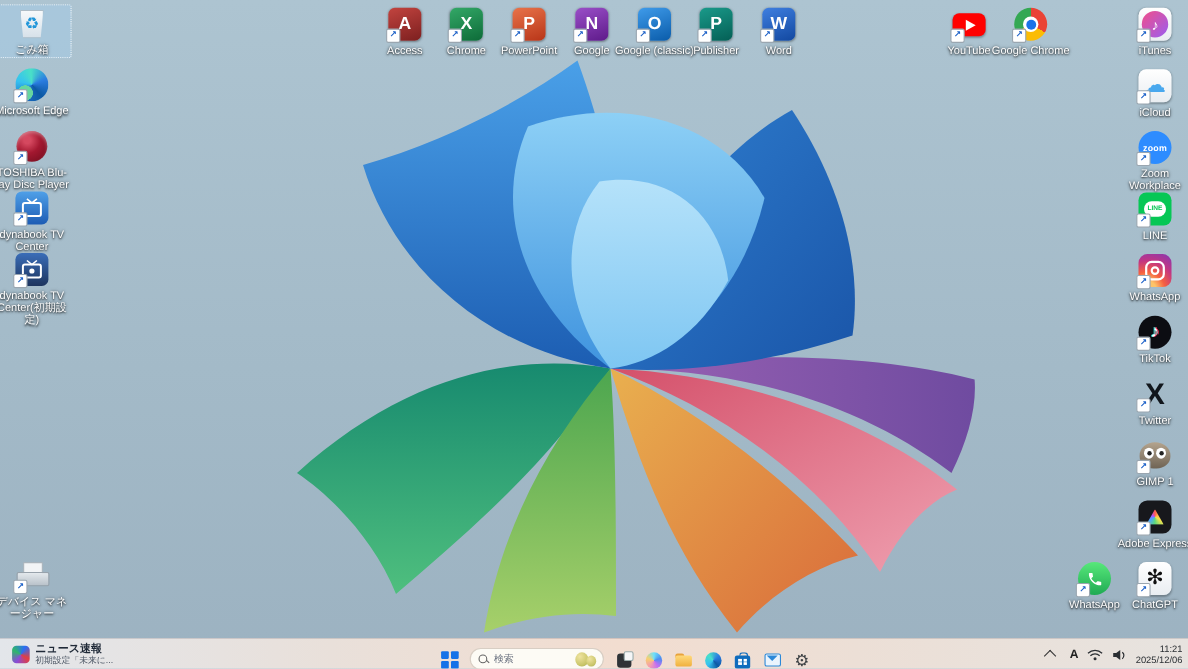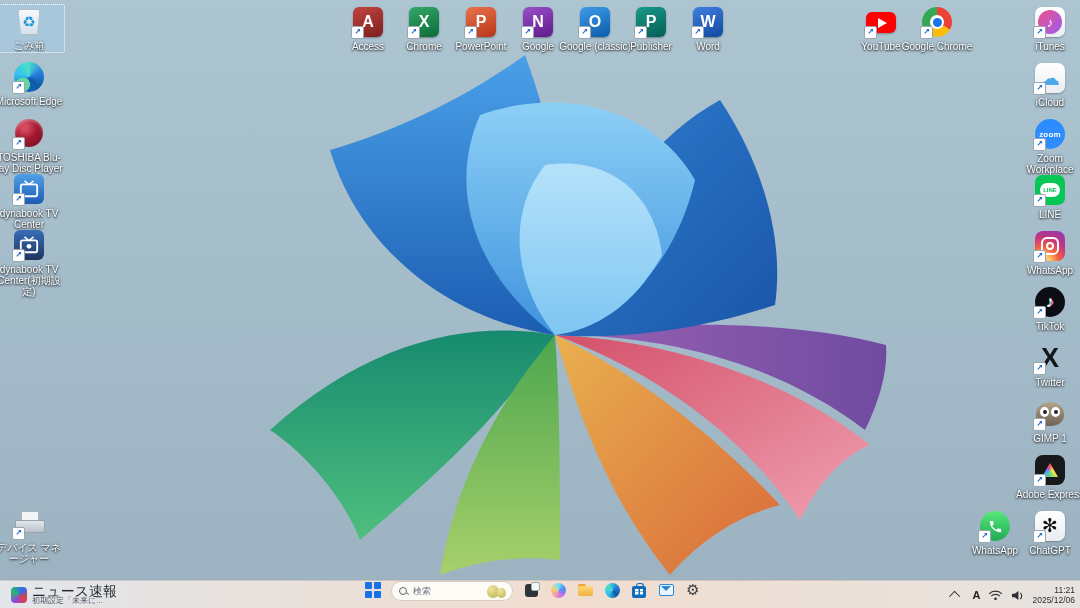--- a/index.html
+++ b/index.html
@@ -78,23 +78,23 @@
     border:1px solid #aebcc6;clip-path:polygon(2% 0,98% 0,86% 100%,14% 100%);}
   .rb-sym{position:relative;color:#2196d9;font-size:15px;line-height:15px;}
 
   
   .taskbar{position:absolute;left:0;bottom:0;width:1080px;height:28px;z-index:5;
     background:linear-gradient(90deg,#e3e6ea 0%,#e9e0da 28%,#f2ddd0 52%,#ecdfd6 72%,#e7e3df 100%);
     border-top:1px solid rgba(120,120,130,.25);box-sizing:border-box;}
   .tb-widgets{position:absolute;left:6px;top:2px;height:24px;display:flex;align-items:center;gap:5px;padding:0 5px;border-radius:4px;}
   .w-ico{width:16px;height:16px;border-radius:4px;background:conic-gradient(from 30deg,#2a6df5,#e23f3f,#8a4bd8,#2fb66a,#2a6df5);}
   .w-txt{display:flex;flex-direction:column;justify-content:center;}
-  .w1{font-size:14px;line-height:10px;color:#1f2937;font-weight:normal;}
+  .w1{font-size:10px;line-height:10px;color:#1f2937;font-weight:bold;}
   .w2{font-size:8px;line-height:9px;color:#4b5563;}
-  .tb-center{position:absolute;left:364px;top:0;height:28px;display:flex;align-items:flex-start;gap:9px;}
+  .tb-center{position:absolute;left:400px;top:0;height:28px;display:flex;align-items:flex-end;gap:9px;}
   .start{width:16px;height:16px;display:grid;grid-template-columns:7px 7px;grid-template-rows:7px 7px;gap:1.5px;padding:2px;border-radius:4px;}
   .start i{background:#1572e8;border-radius:1px;}
   .searchpill{width:122px;height:20px;border-radius:10px;background:#fdfbf5;border:1px solid #d8cec4;
     display:flex;align-items:center;padding:0 3px 0 7px;gap:5px;box-sizing:border-box;}
   .mag{width:9px;height:9px;position:relative;flex:0 0 auto;}
   .mag:before{content:"";position:absolute;left:0;top:0;width:6px;height:6px;border:1.4px solid #666;border-radius:50%;}
   .mag:after{content:"";position:absolute;left:6.5px;top:6.5px;width:3px;height:1.4px;background:#666;transform:rotate(45deg);}
   .stext{font-size:9px;color:#6b7280;flex:1;}
   .pears{width:24px;height:16px;position:relative;flex:0 0 auto;}
   .pear{position:absolute;border-radius:50% 50% 48% 48%;background:radial-gradient(circle at 35% 30%,#efe3a0,#cdc86e 60%,#a8b052);}

